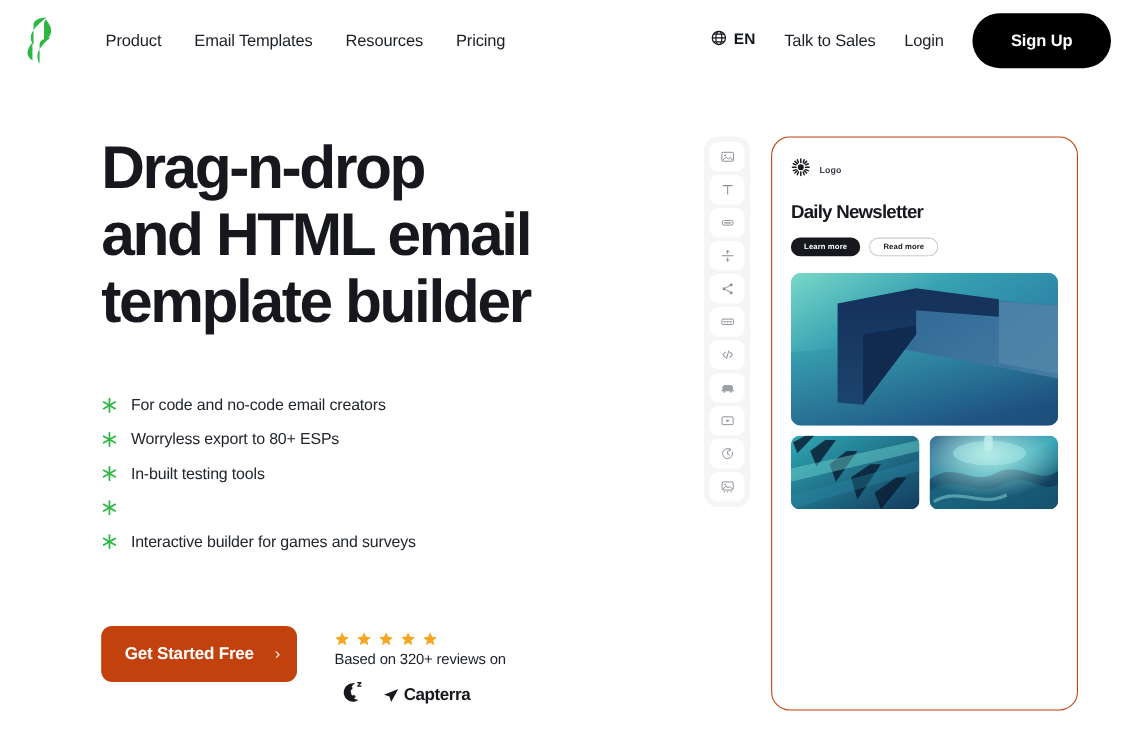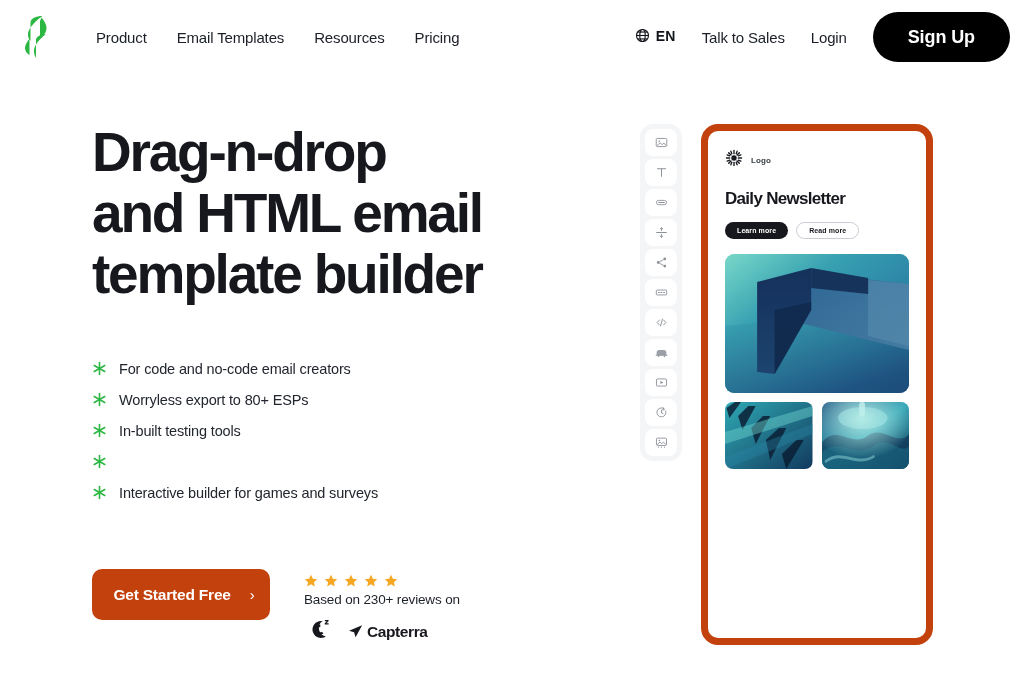--- a/index.html
+++ b/index.html
@@ -63,21 +63,21 @@
     font-size: 15px;
     font-weight: 500;
     color: #1b1f27;
     letter-spacing: -0.15px;
     white-space: nowrap;
     cursor: pointer;
   }
   .signup-btn {
     background: #000000;
     color: #ffffff;
-    font-size: 18px;
+    font-size: 15px;
     font-weight: 700;
     letter-spacing: -0.1px;
     border: none;
     border-radius: 26px;
     height: 50px;
     padding: 0 35px;
     cursor: pointer;
     font-family: inherit;
     white-space: nowrap;
   }
@@ -203,23 +203,23 @@
     display: flex;
     align-items: center;
     justify-content: center;
     cursor: pointer;
     color: #8b9098;
   }
   .tool-btn svg { display: block; }
 
   
   .email-card {
-    width: 232px;
+    width: 279px;
     background: #ffffff;
-    border: 7px solid #c2410c;
+    border: 1px solid #c2410c;
     border-radius: 17px;
     padding: 19px 17px 19px 17px;
     box-shadow: 0 1px 2px rgba(17,20,26,0.02);
   }
   .card-logo-row {
     display: flex;
     align-items: center;
     gap: 8px;
     height: 20px;
   }
@@ -399,21 +399,21 @@
                 <path d="M8 .9l2.1 4.6 5 .5-3.8 3.4 1.1 4.9L8 11.8l-4.4 2.5 1.1-4.9L.9 6l5-.5z" fill="#f5a623"></path>
               </svg></span>
           <span class="star"><svg viewBox="0 0 16 16" width="14" height="14">
                 <path d="M8 .9l2.1 4.6 5 .5-3.8 3.4 1.1 4.9L8 11.8l-4.4 2.5 1.1-4.9L.9 6l5-.5z" fill="#f5a623"></path>
               </svg></span>
           <span class="star"><svg viewBox="0 0 16 16" width="14" height="14">
                 <path d="M8 .9l2.1 4.6 5 .5-3.8 3.4 1.1 4.9L8 11.8l-4.4 2.5 1.1-4.9L.9 6l5-.5z" fill="#f5a623"></path>
               </svg></span>
         </div>
 
-        <div class="reviews-text">Based on 230+ reviews on</div>
+        <div class="reviews-text">Based on 320+ reviews on</div>
 
         <div class="review-brands">
           <span>
             <svg width="23" height="23" viewBox="0 0 24 24" aria-hidden="true">
               <path d="M12.4 3.2a8.8 8.8 0 1 0 5.1 16 8.8 8.8 0 0 1-3.2-16 9 9 0 0 0-1.9 0z" fill="#16181d"></path>
               <path d="M11.8 6.8a5.3 5.3 0 1 0 3.3 9.5l-1.6-2a2.8 2.8 0 1 1-1.7-5z" fill="#16181d"></path>
               <path d="M16.5 2.2h3.9v1.1l-2.2 2.2h2.3v1.2h-4.1V5.6l2.2-2.2h-2.1z" fill="#16181d"></path>
             </svg>
           </span>
           <span style="display:flex;align-items:center;gap:3px;">

